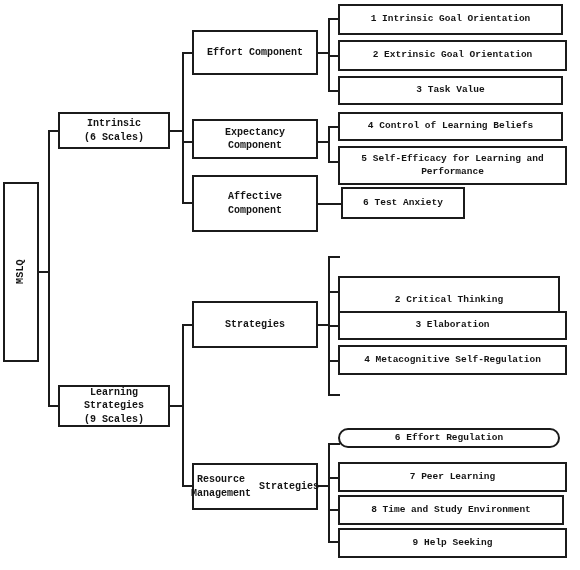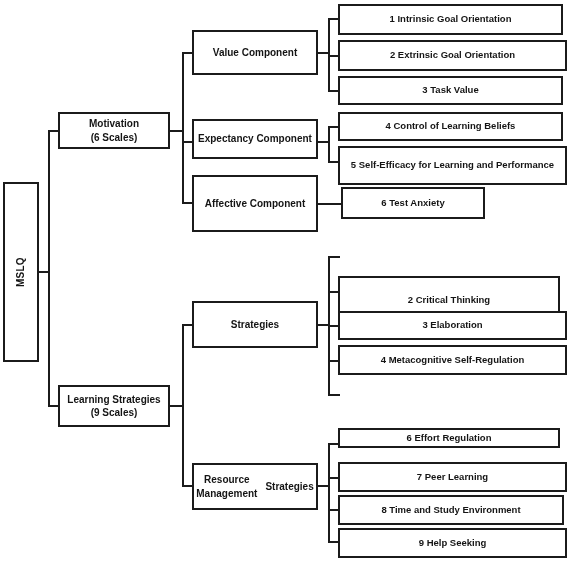--- a/index.html
+++ b/index.html
@@ -23,20 +23,21 @@
     background: #ffffff;
     border: 2px solid #1b1b1b;
     display: flex;
     align-items: center;
     justify-content: center;
     text-align: center;
     color: #141414;
     font-weight: bold;
     line-height: 1.35;
     z-index: 3;
+    font-family: Liberation Mono, monospace;
   }
   .node .label {
     display: block;
     padding: 0 4px;
   }
   
   .node.root {
     writing-mode: vertical-rl;
     transform: rotate(180deg);
     font-size: 10px;
@@ -119,31 +120,31 @@
   <div class="hline" style="left:328px; top:443px; width:12px;"></div>
   <div class="hline" style="left:328px; top:477px; width:12px;"></div>
   <div class="hline" style="left:328px; top:509px; width:12px;"></div>
   <div class="hline" style="left:328px; top:541px; width:12px;"></div>
 
   <div class="node root" style="left:3px; top:182px; width:36px; height:180px;">
     <span class="label">MSLQ</span>
   </div>
 
   <div class="node level1" style="left:58px; top:112px; width:112px; height:37px; flex-direction:column;">
-    <span class="label">Motivation</span>
+    <span class="label">Intrinsic</span>
     <span class="label">(6 Scales)</span>
   </div>
 
   <div class="node level1" style="left:58px; top:385px; width:112px; height:42px; flex-direction:column;">
     <span class="label">Learning Strategies</span>
     <span class="label">(9 Scales)</span>
   </div>
 
   <div class="node level2" style="left:192px; top:30px; width:126px; height:45px;">
-    <span class="label">Value Component</span>
+    <span class="label">Effort Component</span>
   </div>
 
   <div class="node level2" style="left:192px; top:119px; width:126px; height:40px;">
     <span class="label">Expectancy Component</span>
   </div>
 
   <div class="node level2" style="left:192px; top:175px; width:126px; height:57px;">
     <span class="label">Affective Component</span>
   </div>
 
@@ -166,35 +167,35 @@
     <span class="label">3 Task Value</span>
   </div>
 
   <div class="node leaf" style="left:338px; top:112px; width:225px; height:29px;">
     <span class="label">4 Control of Learning Beliefs</span>
   </div>
   <div class="node leaf" style="left:338px; top:146px; width:229px; height:39px;">
     <span class="label">5 Self-Efficacy for Learning and Performance</span>
   </div>
 
-  <div class="node leaf" style="left:341px; top:187px; width:144px; height:32px;">
+  <div class="node leaf" style="left:341px; top:187px; width:124px; height:32px;">
     <span class="label">6 Test Anxiety</span>
   </div>
 
   <div class="node leaf" style="left:338px; top:276px; width:222px; height:48px;align-items:center;">
     <span class="label">2 Critical Thinking</span>
   </div>
   <div class="node leaf" style="left:338px; top:311px; width:229px; height:29px;">
     <span class="label">3 Elaboration</span>
   </div>
   <div class="node leaf" style="left:338px; top:345px; width:229px; height:30px;">
     <span class="label">4 Metacognitive Self-Regulation</span>
   </div>
 
-  <div class="node leaf" style="left:338px; top:428px; width:222px; height:20px;">
+  <div class="node leaf" style="left:338px; top:428px; width:222px; height:20px;border-radius:13px;">
     <span class="label">6 Effort Regulation</span>
   </div>
   <div class="node leaf" style="left:338px; top:462px; width:229px; height:30px;">
     <span class="label">7 Peer Learning</span>
   </div>
   <div class="node leaf" style="left:338px; top:495px; width:226px; height:30px;">
     <span class="label">8 Time and Study Environment</span>
   </div>
   <div class="node leaf" style="left:338px; top:528px; width:229px; height:30px;">
     <span class="label">9 Help Seeking</span>

